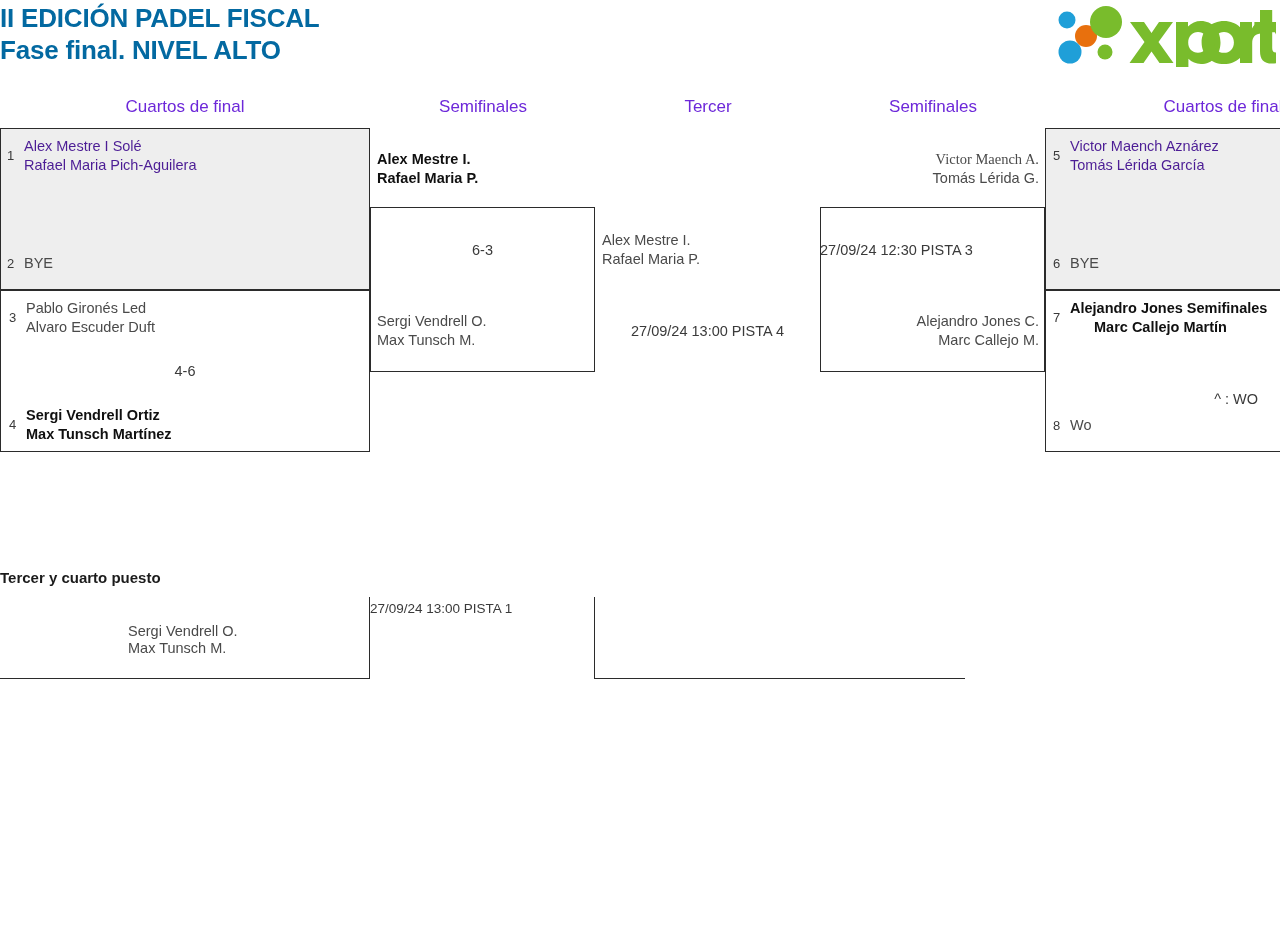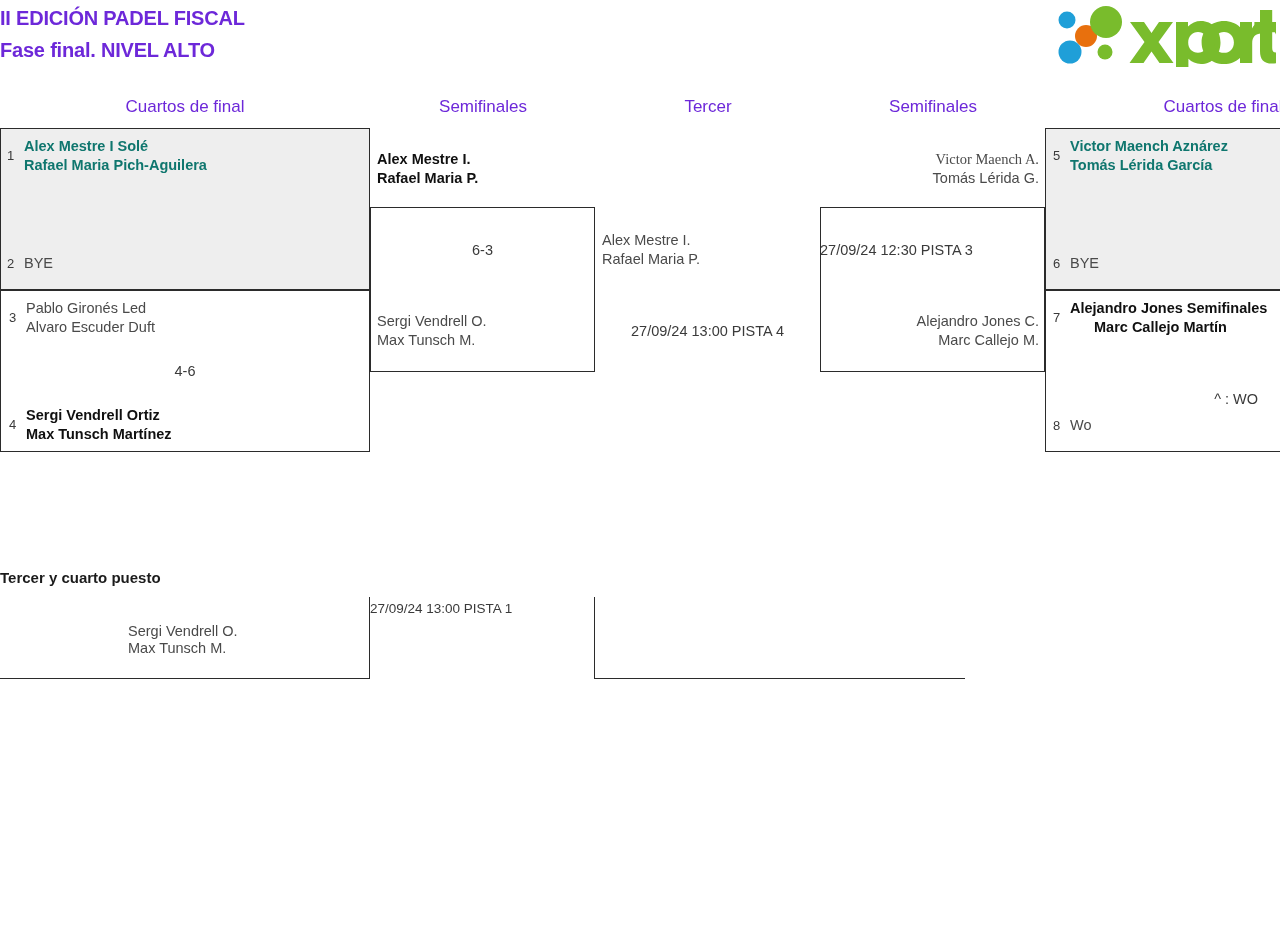--- a/index.html
+++ b/index.html
@@ -19,25 +19,25 @@
 
   
   #header {
     position: absolute;
     left: 0; top: 0;
     width: 1280px; height: 90px;
   }
   #title-block {
     position: absolute;
     left: 0; top: 0;
-    font-size: 20px;
+    font-size: 26px;
     line-height: 32px;
     font-weight: 700;
     letter-spacing: -0.2px;
-    color: #6d28d9;
+    color: #0369a1;
     white-space: pre;
   }
   #title-line1 { position: absolute; left: 0; top: 2px; }
   #title-line2 { position: absolute; left: 0; top: 34px; }
 
   
   #logo {
     position: absolute;
     left: 1048px; top: 5px;
     width: 228px; height: 62px;
@@ -68,21 +68,21 @@
     line-height: 15px;
     color: #3a3a3a;
     white-space: nowrap;
   }
   .team {
     position: absolute;
     font-size: 14.5px;
     line-height: 19px;
     white-space: nowrap;
   }
-  .team.winner { color: #0f766e; font-weight: 700; text-align: right; }
+  .team.winner { color: #4c1d95; font-weight: 400; text-align: right; }
   .team.plain { color: #4a4a4a; font-weight: 400; }
   .team.bold { color: #101010; font-weight: 700; }
 
   .score {
     position: absolute;
     font-size: 14.5px;
     line-height: 19px;
     color: #3a3a3a;
     white-space: nowrap;
   }

